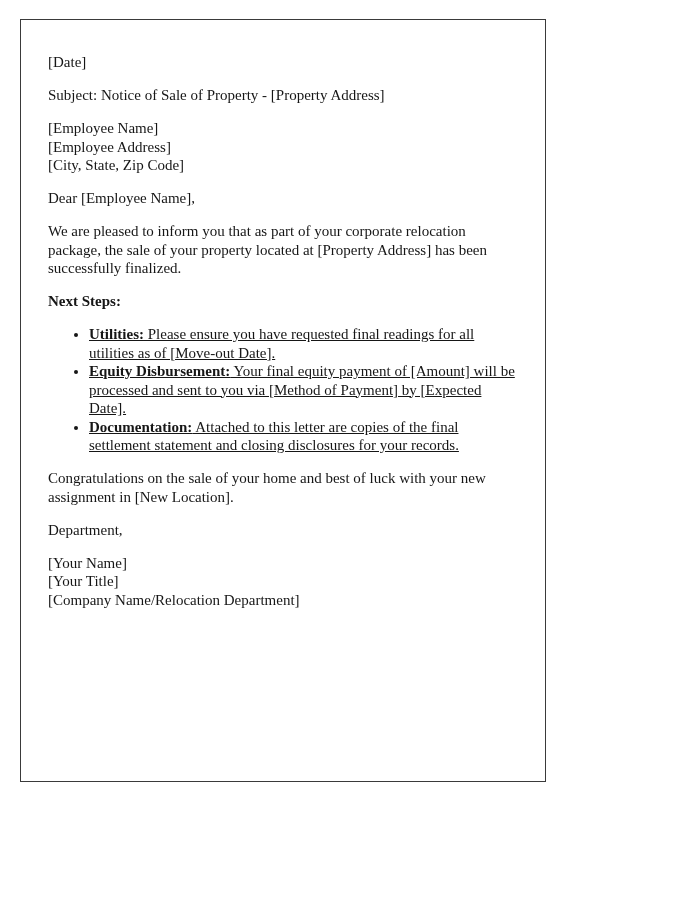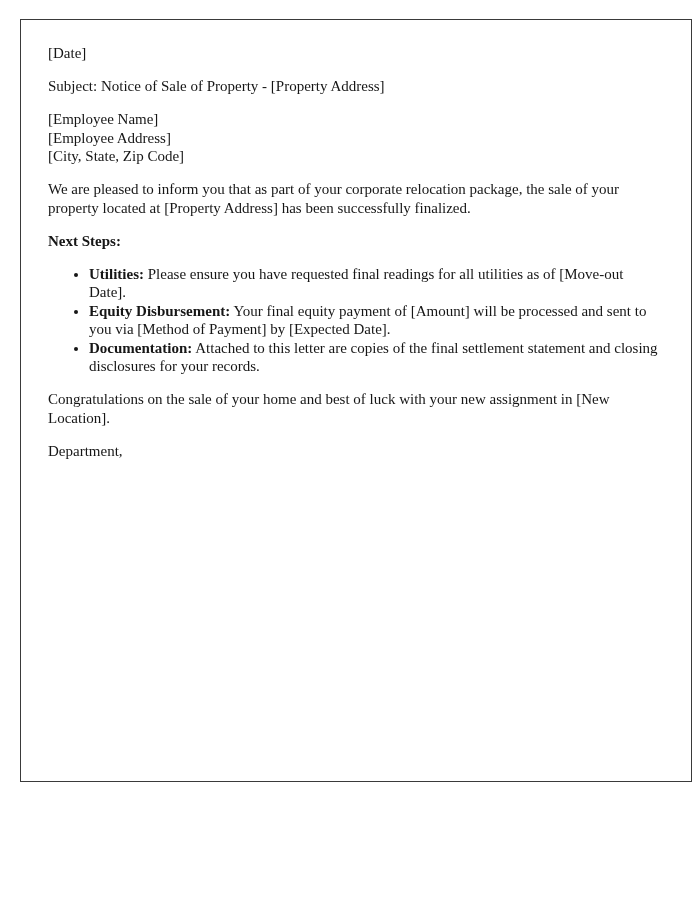--- a/index.html
+++ b/index.html
@@ -7,69 +7,72 @@
     padding: 0;
     background: #ffffff;
     width: 700px;
     height: 900px;
     position: relative;
   }
   .page {
     position: absolute;
     left: 20px;
     top: 19px;
-    width: 672px;
+    width: 526px;
     height: 763px;
     box-sizing: border-box;
     border: 1px solid #3a3a3a;
     background: #ffffff;
-    padding: 24px 28px 0 27px;
+    padding: 33px 28px 0 27px;
     font-family: "Liberation Serif", "DejaVu Serif", serif;
     font-size: 15px;
     line-height: 18.5px;
     color: #161616;
   }
   .page p {
     margin: 0 0 14.5px 0;
   }
   .bold {
     font-weight: bold;
   }
   ul.steps {
     margin: 0 0 14.5px 0;
     padding: 0 0 0 41px;
     list-style-type: disc;
   }
   ul.steps li {
     margin: 0;
     padding: 0;
+    text-decoration: underline;
   }
 </style>
 </head>
 <body>
 
 <div class="page">
 
   <p>[Date]</p>
 
   <p>Subject: Notice of Sale of Property - [Property Address]</p>
 
   <p><span>[Employee Name]</span><br><span>[Employee Address]</span><br><span>[City, State, Zip Code]</span></p>
 
+  <p>Dear [Employee Name],</p>
 
   <p>We are pleased to inform you that as part of your corporate relocation package, the sale of your property located at [Property Address] has been successfully finalized.</p>
 
 
   <p class="bold">Next Steps:</p>
 
   <ul class="steps">
     <li><span class="bold">Utilities:</span><span> Please ensure you have requested final readings for all utilities as of [Move-out Date].</span></li>
     <li><span class="bold">Equity Disbursement:</span><span> Your final equity payment of [Amount] will be processed and sent to you via [Method of Payment] by [Expected Date].</span></li>
     <li><span class="bold">Documentation:</span><span> Attached to this letter are copies of the final settlement statement and closing disclosures for your records.</span></li>
   </ul>
 
 
   <p>Congratulations on the sale of your home and best of luck with your new assignment in [New Location].</p>
 
   <p>Department,</p>
 
+  <p><span>[Your Name]</span><br><span>[Your Title]</span><br><span>[Company Name/Relocation Department]</span></p>
 
 </div>
 
 </body></html>

